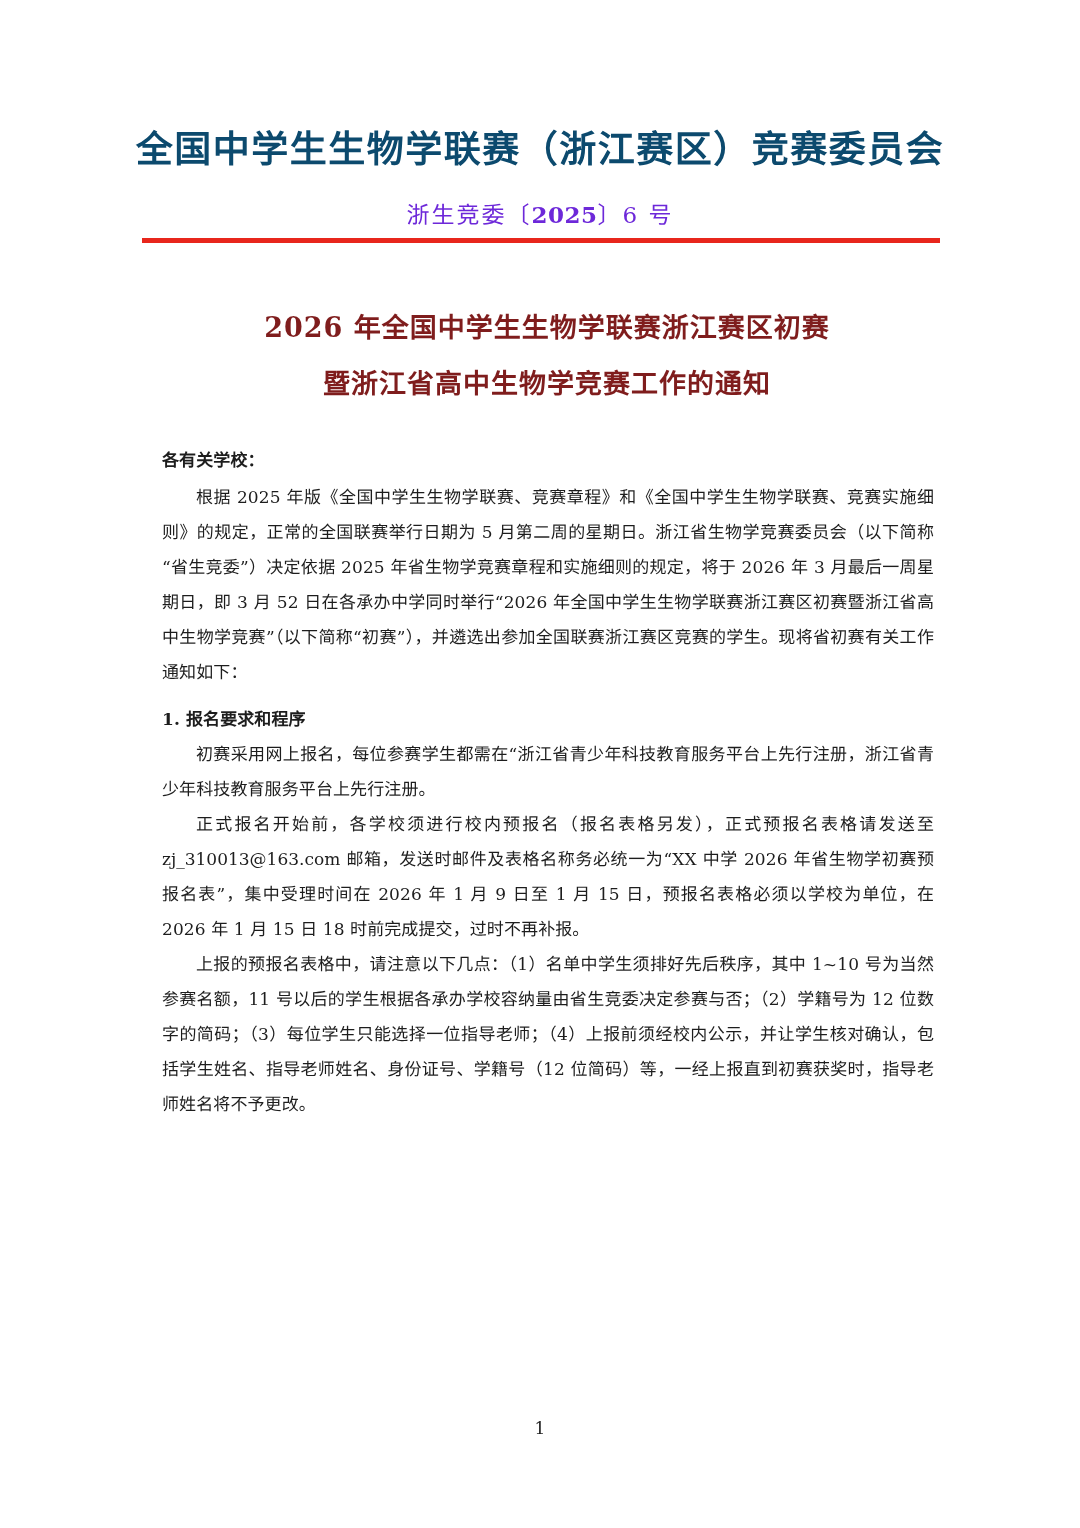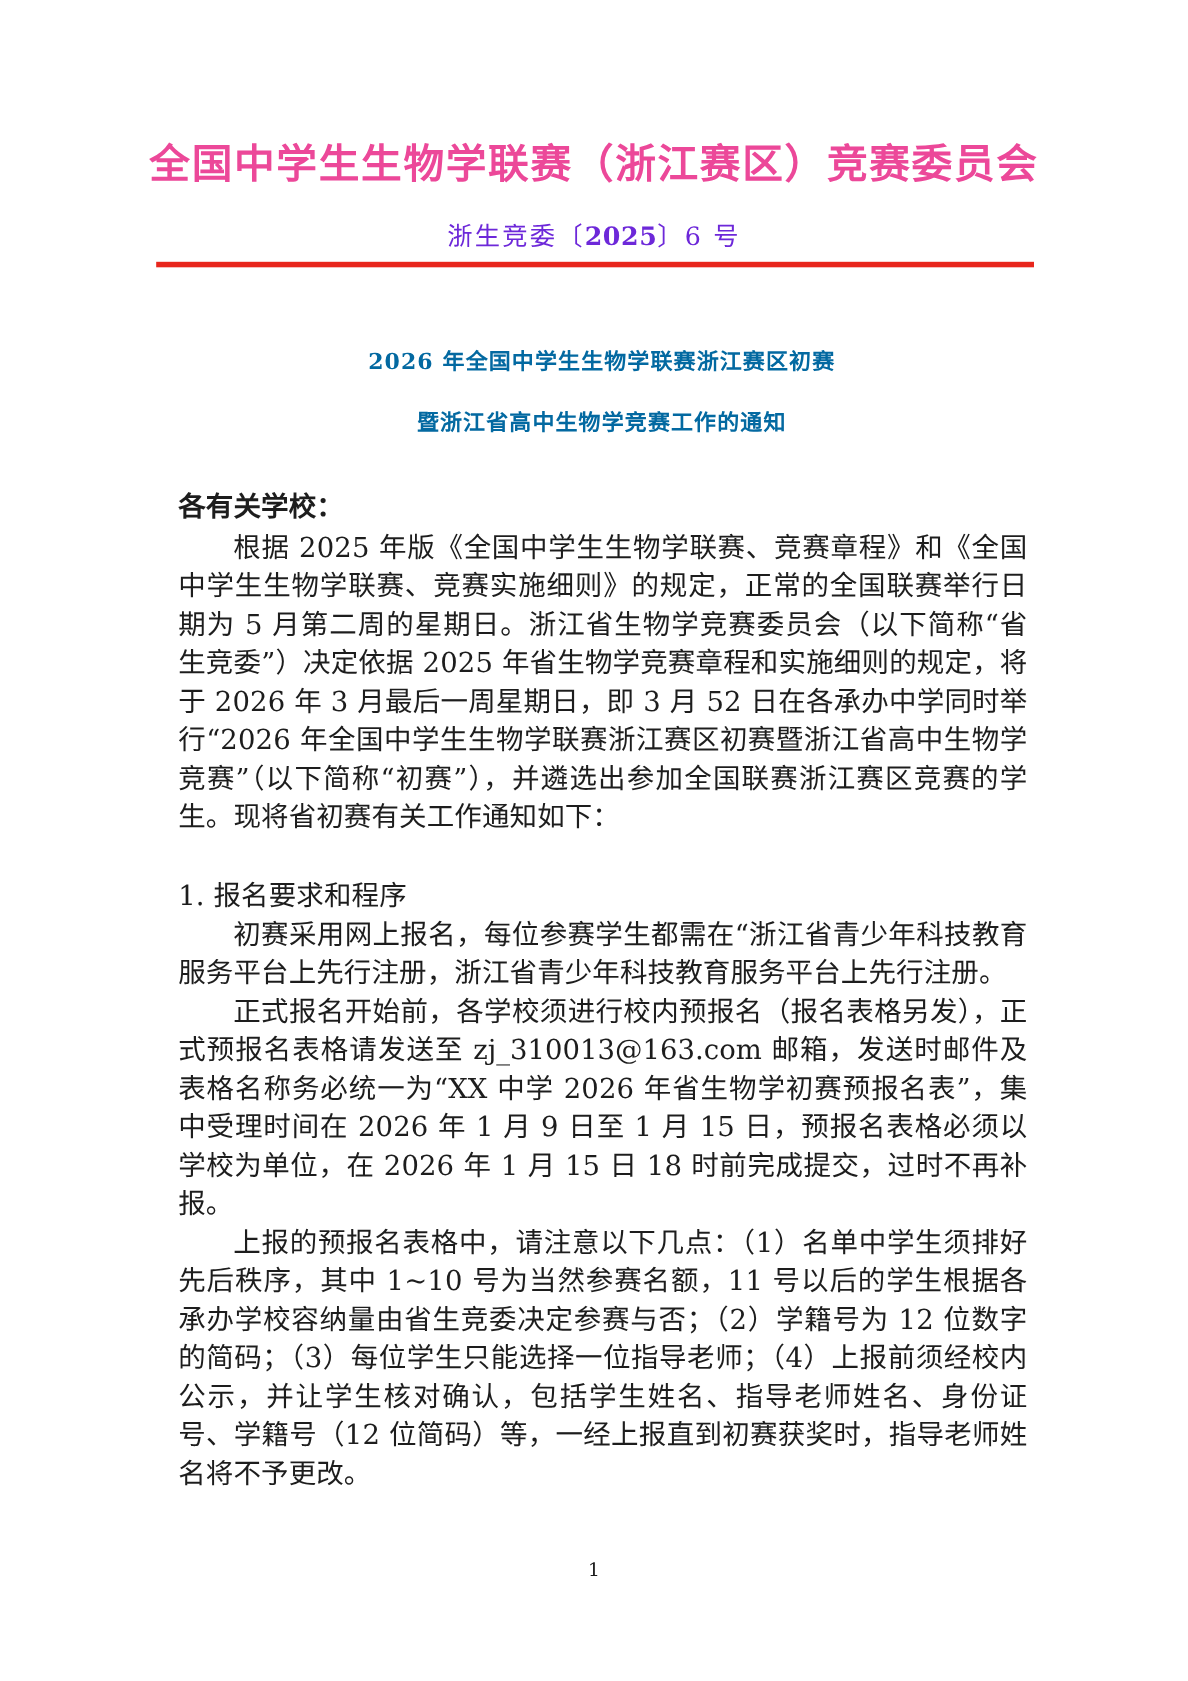--- a/index.html
+++ b/index.html
@@ -28,21 +28,21 @@
     left: 0;
     top: 128px;
     width: 1080px;
     text-align: center;
   }
   .masthead-title {
     font-family: "DejaVu Serif", "Liberation Serif", serif;
     font-weight: 700;
     font-size: 37px;
     letter-spacing: 1.5px;
-    color: #ec4899;
+    color: #0c4a6e;
     line-height: 1.15;
     white-space: nowrap;
   }
   .doc-number {
     position: absolute;
     left: 0;
     top: 196px;
     width: 1080px;
     text-align: center;
     font-family: "DejaVu Serif", "Liberation Serif", serif;
@@ -67,55 +67,55 @@
   .doc-title {
     position: absolute;
     left: 162px;
     top: 300px;
     width: 770px;
     text-align: center;
   }
   .doc-title-line {
     font-family: "DejaVu Serif", "Liberation Serif", serif;
     font-weight: 700;
-    font-size: 20px;
+    font-size: 27px;
     letter-spacing: 1px;
     line-height: 56px;
-    color: #0369a1;
+    color: #7f1d1d;
     white-space: nowrap;
   }
 
   
   .body-block {
     position: absolute;
     left: 162px;
     top: 443px;
     width: 772px;
   }
   p.para {
     margin: 0;
-    font-size: 25px;
+    font-size: 17px;
     line-height: 35px;
     text-align: justify;
     text-justify: inter-ideograph;
     letter-spacing: 0.1px;
     color: #1d1d1d;
   }
   p.indent {
     text-indent: 2em;
   }
   p.salutation {
     font-weight: 700;
     text-indent: 0;
     margin-bottom: 2px;
   }
   p.section-head {
-    font-weight: 400;
+    font-weight: 700;
     text-indent: 0;
-    margin-top: 37px;
+    margin-top: 12px;
   }
   .b { font-weight: 400; }
   .mail {
     text-underline-offset: 2px;
     letter-spacing: 0;
   }
   .num { letter-spacing: 0; }
 
   
   .page-number {

